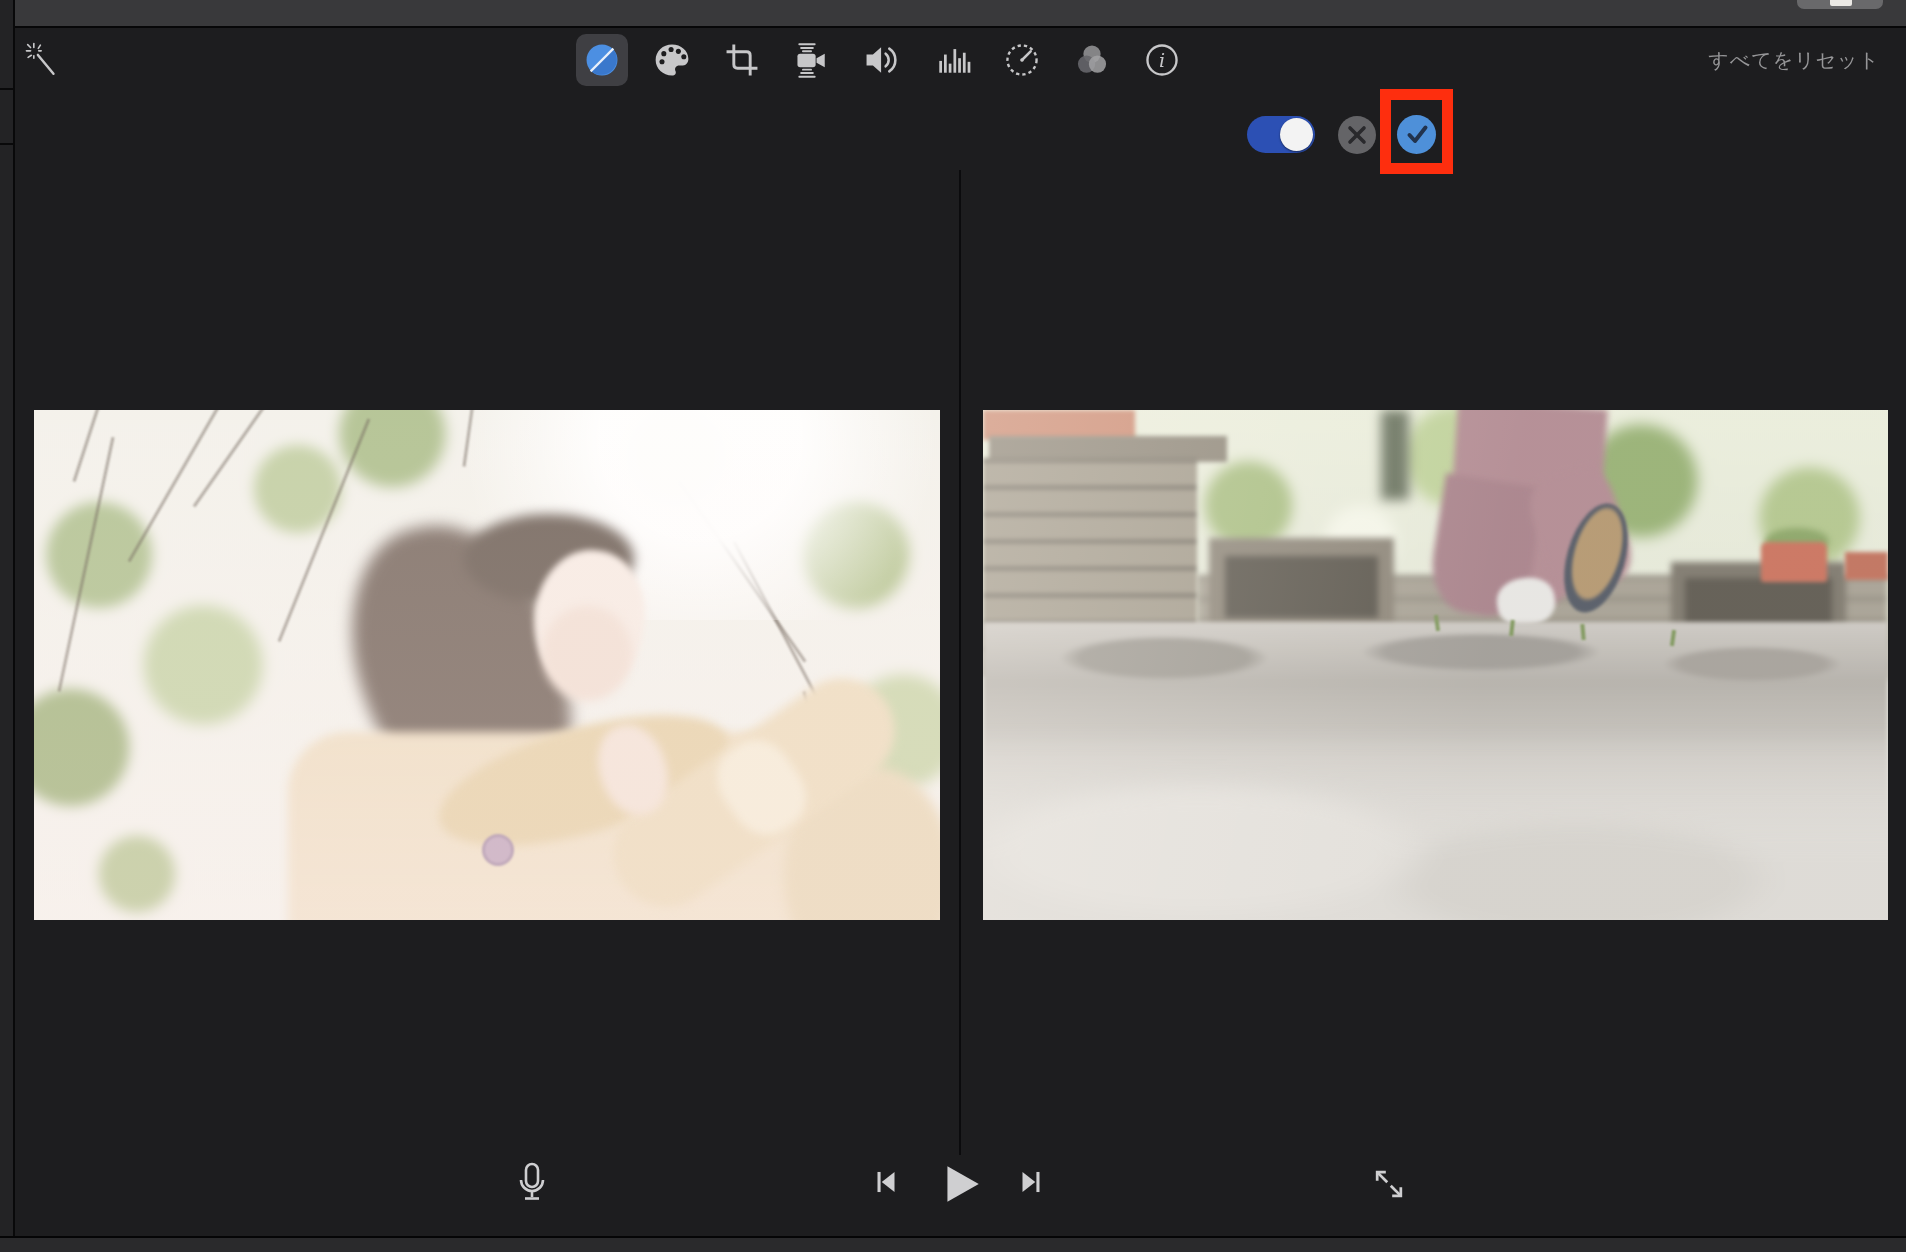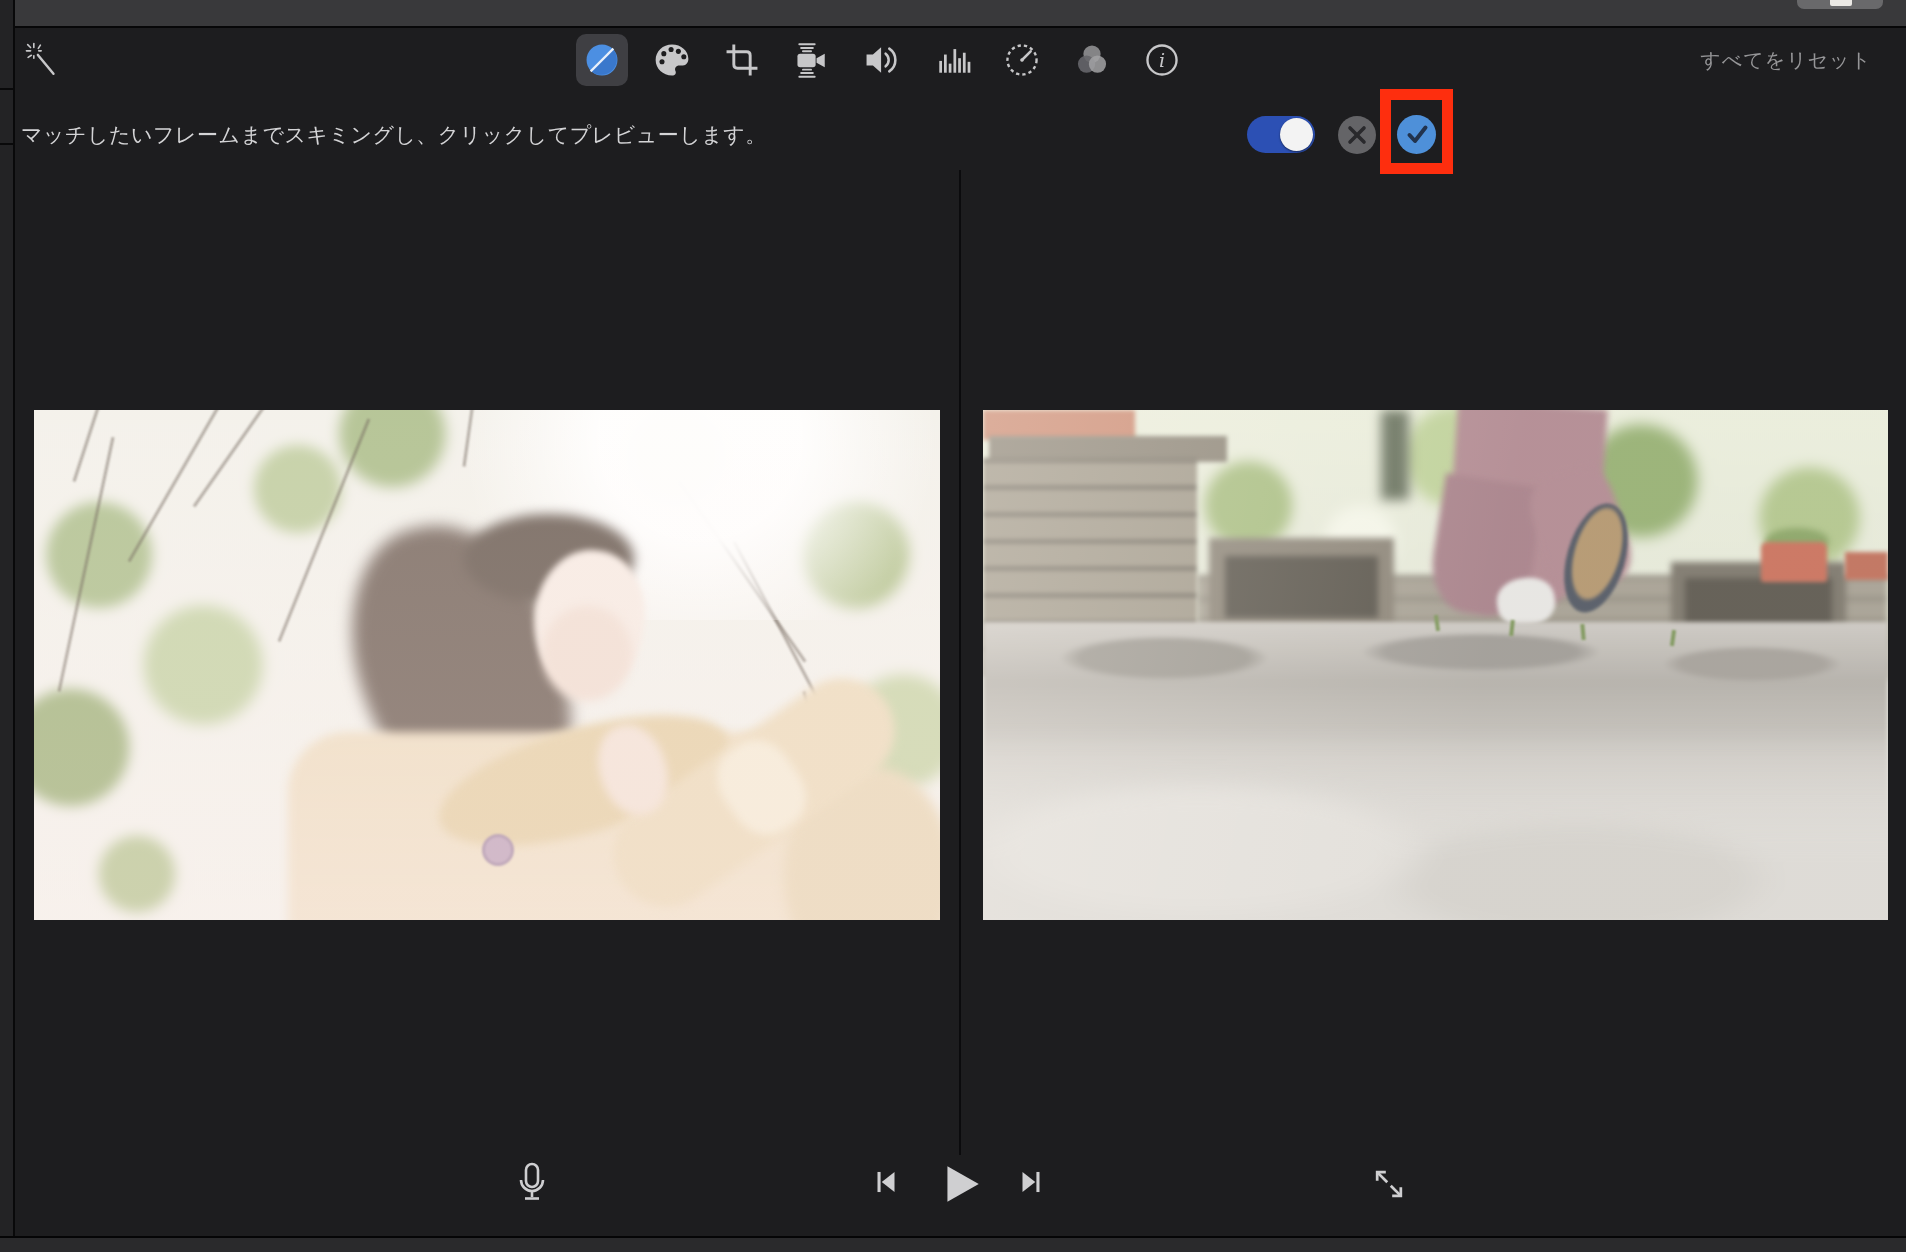--- a/index.html
+++ b/index.html
@@ -10,21 +10,21 @@
   .partial-btn{position:absolute;left:1797px;top:0;width:86px;height:9px;background:#69696b;border-radius:0 0 7px 7px;}
   .partial-btn .lite{position:absolute;left:33px;top:0;width:22px;height:6px;background:#ebe9e5;border-radius:0 0 2px 2px;}
   .left-strip{position:absolute;left:0;top:0;width:13px;height:1252px;background:#232325;border-right:2px solid #09090a;}
   .strip-div{position:absolute;left:0;width:13px;height:2px;background:#09090a;}
   .bottom-strip{position:absolute;left:0;top:1236px;width:1906px;height:16px;background:#2a2a2c;border-top:2px solid #050506;z-index:40;}
   .vdivider{position:absolute;left:959px;top:170px;width:2px;height:985px;background:#0b0b0d;}
   
   .enhance{position:absolute;left:18px;top:36px;width:48px;height:46px;display:flex;align-items:center;justify-content:center;background:none;border:none;cursor:pointer;}
   .tool{position:absolute;top:34px;width:52px;height:52px;display:flex;align-items:center;justify-content:center;background:none;border:none;border-radius:10px;cursor:pointer;}
   .tool.selected{background:#3f3f43;}
-  .reset{position:absolute;right:28px;top:46px;color:#969698;font-size:20px;background:none;border:none;cursor:pointer;letter-spacing:1px;}
+  .reset{position:absolute;right:20px;top:46px;color:#969698;font-size:20px;background:none;border:none;cursor:pointer;letter-spacing:1px;}
   
   .instruction{position:absolute;left:21px;top:121px;font-size:21px;color:#d4d4d6;letter-spacing:0.5px;}
   .toggle{position:absolute;left:1247px;top:116px;width:68px;height:37px;border-radius:19px;background:#2c50b4;border:none;cursor:pointer;}
   .toggle .knob{position:absolute;right:2px;top:2px;width:33px;height:33px;border-radius:50%;background:#f3f3f3;box-shadow:0 1px 2px rgba(0,0,0,.5);}
   .roundbtn{position:absolute;border:none;border-radius:50%;cursor:pointer;display:flex;align-items:center;justify-content:center;padding:0;}
   .cancel{left:1338px;top:116px;width:38px;height:38px;background:#646467;}
   .confirm{left:1397px;top:115px;width:39px;height:39px;background:#4e90d9;z-index:6;}
   .redbox{position:absolute;left:1380px;top:89px;width:73px;height:85px;border:11px solid #fe2e0e;box-sizing:border-box;z-index:5;}
   
   .video{position:absolute;top:410px;height:510px;overflow:hidden;cursor:pointer;}
@@ -211,21 +211,20 @@
   </button>
   <button class="tool" style="left:1136px">
     <svg width="44" height="44" viewBox="0 0 44 44">
       <circle cx="22" cy="22" r="16" stroke="#c7c7c9" stroke-width="2.6" fill="none"></circle>
       <text x="22" y="29.5" text-anchor="middle" font-family="'DejaVu Serif',serif" font-style="italic" font-size="21" fill="#c7c7c9">i</text>
     </svg>
   </button>
 
   <button class="reset">すべてをリセット</button>
 
-  <div class="instruction">マッチしたいフレームまでスキミングし、クリックしてプレビューします。</div>
   <button class="toggle">
     <span class="knob"></span>
   </button>
   <button class="roundbtn cancel">
     <svg width="22" height="22" viewBox="0 0 22 22">
       <g stroke="#29292c" stroke-width="3.6" stroke-linecap="round">
         <line x1="4" y1="4" x2="18" y2="18"></line>
           <line x1="18" y1="4" x2="4" y2="18"></line>
       </g>
     </svg>

